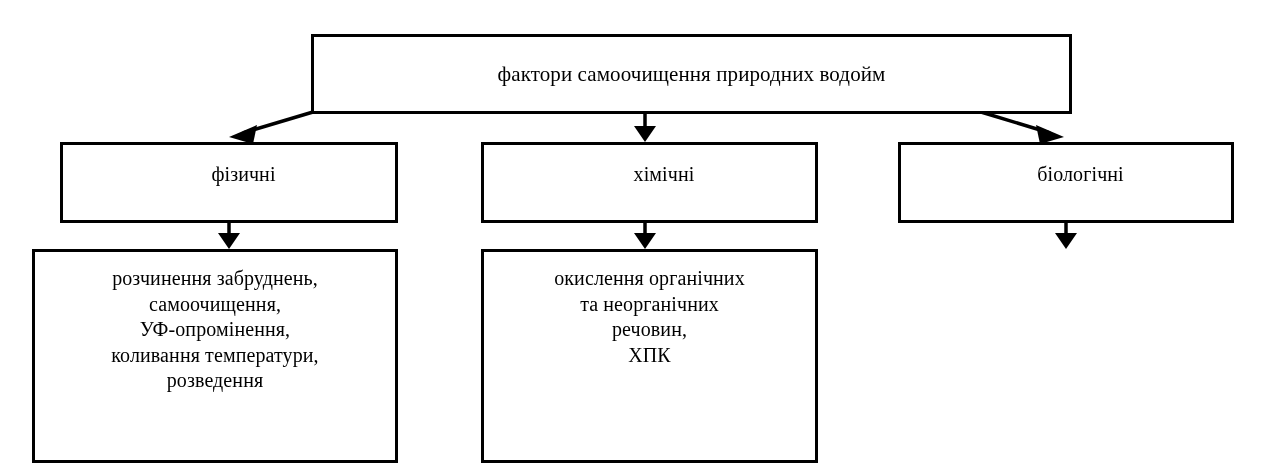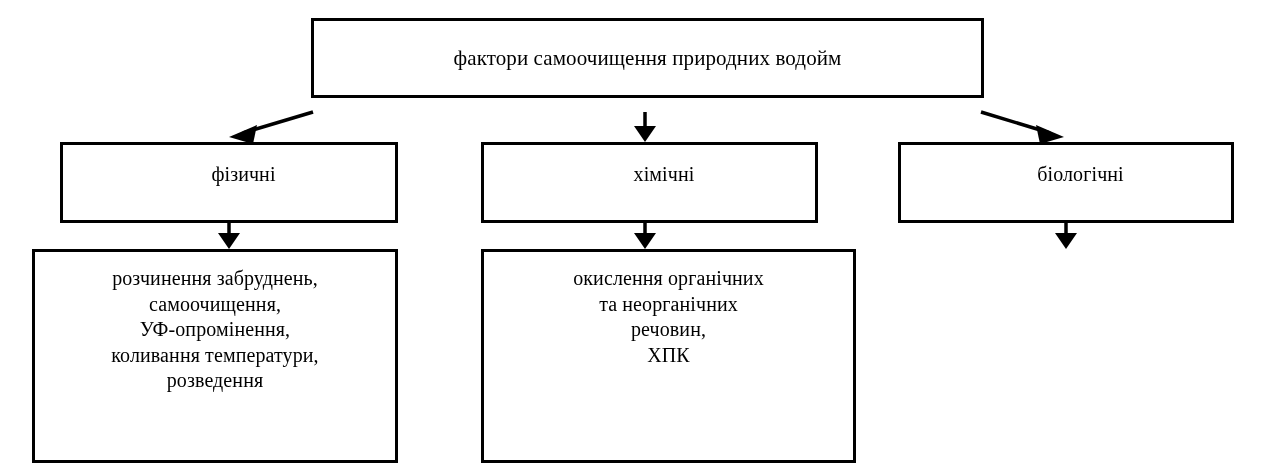--- a/index.html
+++ b/index.html
@@ -41,22 +41,22 @@
     display: block;
     width: 100%;
     text-align: center;
     white-space: pre-line;
     line-height: 1.28;
     letter-spacing: 0.1px;
   }
   
   #node-root {
     left: 311px;
-    top: 18px;
-    width: 673px;
+    top: 34px;
+    width: 761px;
     height: 80px;
     align-items: center;
   }
   #node-root .label {
     font-size: 21px;
   }
   
   .node-mid {
     top: 142px;
     height: 81px;
@@ -73,21 +73,21 @@
   
   .node-bottom {
     top: 249px;
     height: 214px;
   }
   .node-bottom .label {
     font-size: 20px;
     padding-top: 14px;
   }
   #node-bottom-physical   { left: 32px;  width: 366px; }
-  #node-bottom-chemical   { left: 481px; width: 375px; }
+  #node-bottom-chemical   { left: 481px; width: 337px; }
   #node-bottom-biological { left: 898px; width: 336px; }
 </style>
 </head>
 <body>
 
 <div id="diagram">
 
   <svg id="connectors" viewBox="0 0 1280 474" xmlns="http://www.w3.org/2000/svg">
 
     <g>

